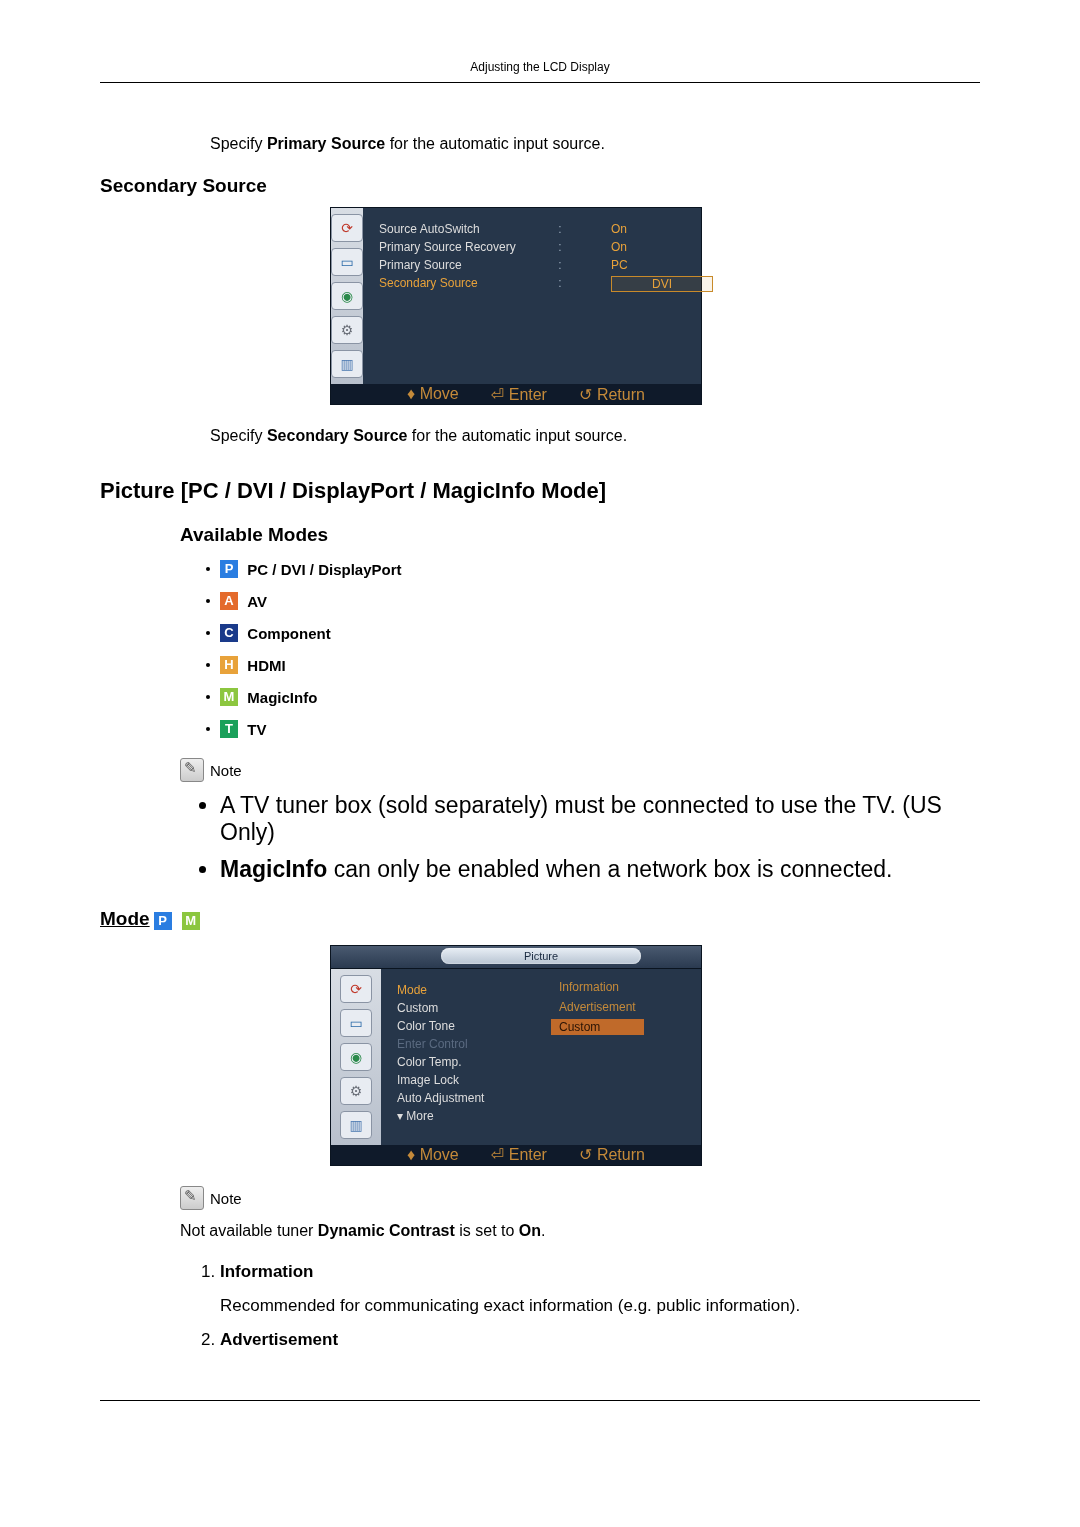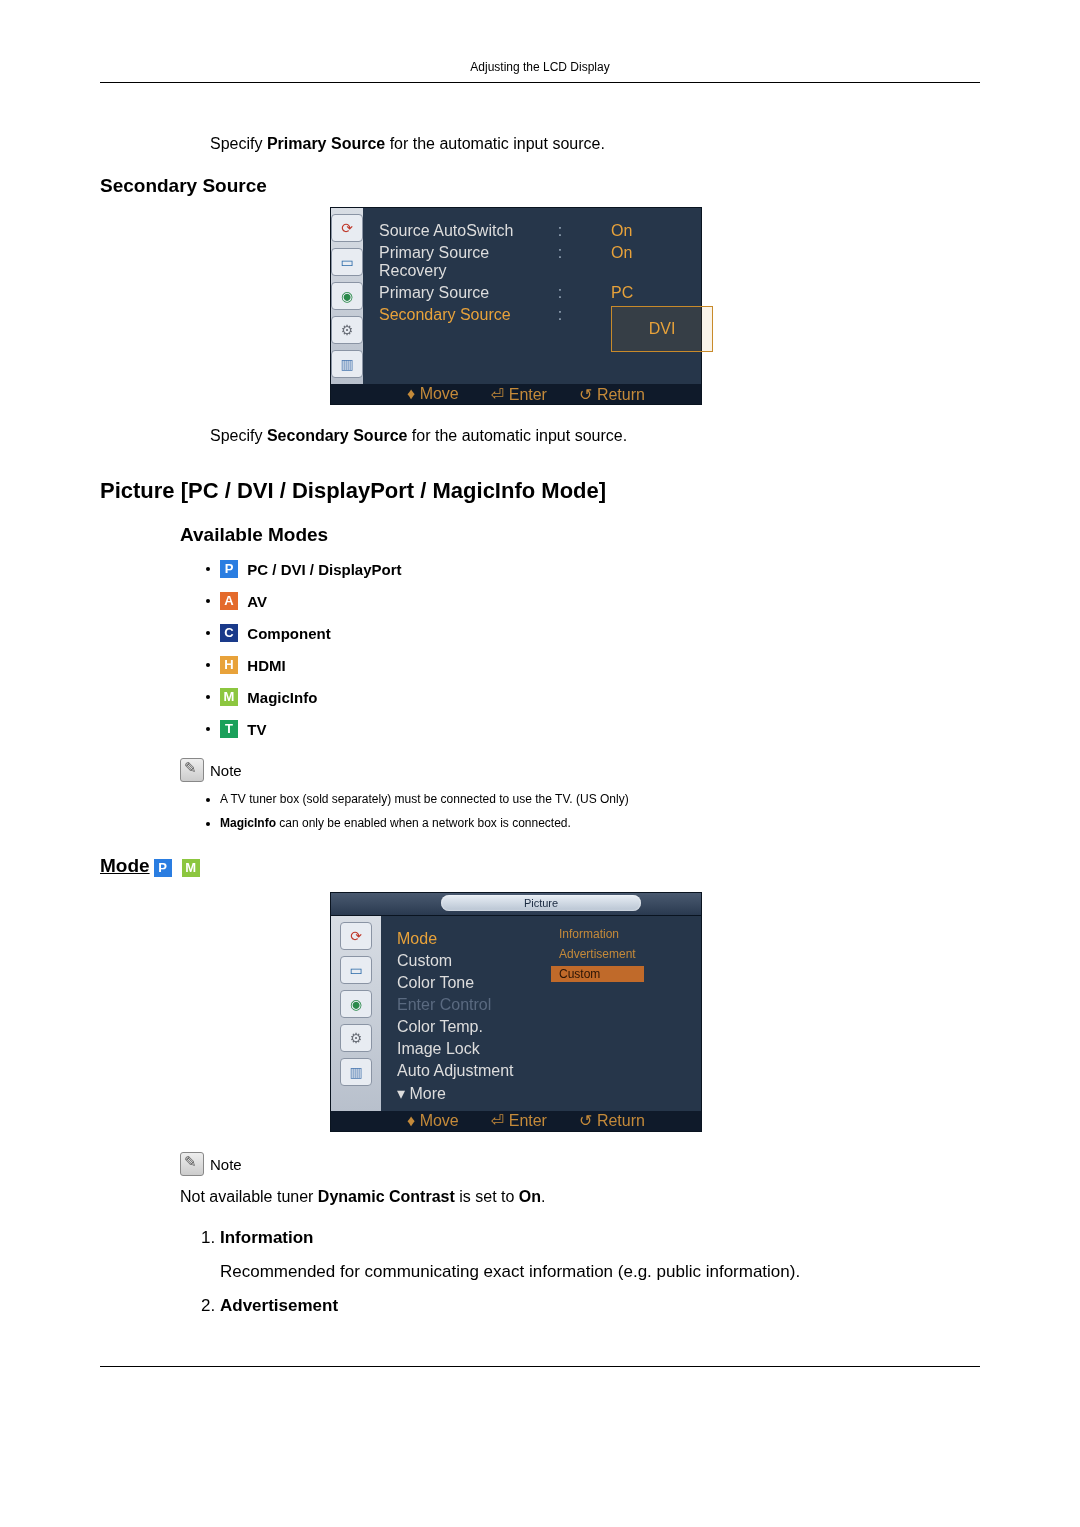--- a/index.html
+++ b/index.html
@@ -106,21 +106,21 @@
     color:#555;
   }
   .note-label{ font-weight:normal; font-size:15px; vertical-align:middle;}
   ul.notes {
     list-style: disc;
     padding-left: 40px;
     margin: 10px 0 20px 0;
   }
   ul.notes li {
     margin: 10px 0;
-    font-size:12px;
+    font-size:23px;
   }
   ol.numbered {
     padding-left: 40px;
     margin: 10px 0 20px 0;
   }
   ol.numbered > li {
     margin: 14px 0;
     font-size:17px;
   }
   ol.numbered > li > .item-title { font-weight:bold; }
@@ -181,30 +181,30 @@
   .osd .sidebar .ic.c4{color:#6a6f78;}
   .osd .sidebar .ic.c5{color:#4a78b0;}
   .osd .main{
     flex:1;
     padding:10px 12px 4px 16px;
     position:relative;
   }
   .osd .row{
     display:flex;
     margin:4px 0;
-    font-size:16px;
+    font-size:12px;
     gap:24px;
   }
   .osd .row .k{ flex:0 0 150px; }
   .osd .row .c{ flex:0 0 14px; text-align:center; color:#9ab; }
   .osd .row .v{ flex:1; color:#e8a23a; text-align:left; padding-left:20px;}
   .osd .row.sel .k{ color:#e8a23a; }
   .osd .row.sel .vbox{
     display:inline-block;
-    padding:13px 20px;
+    padding:0 20px;
     border:1px solid #c88a2a;
     color:#e8a23a;
     background:rgba(200,140,40,0.1);
     min-width:60px;
     text-align:center;
   }
   .osd .row.dim .k { color:#5a6a80; }
   .osd .footer{
     background:#0f1a2a;
     color:#c48a3a;

